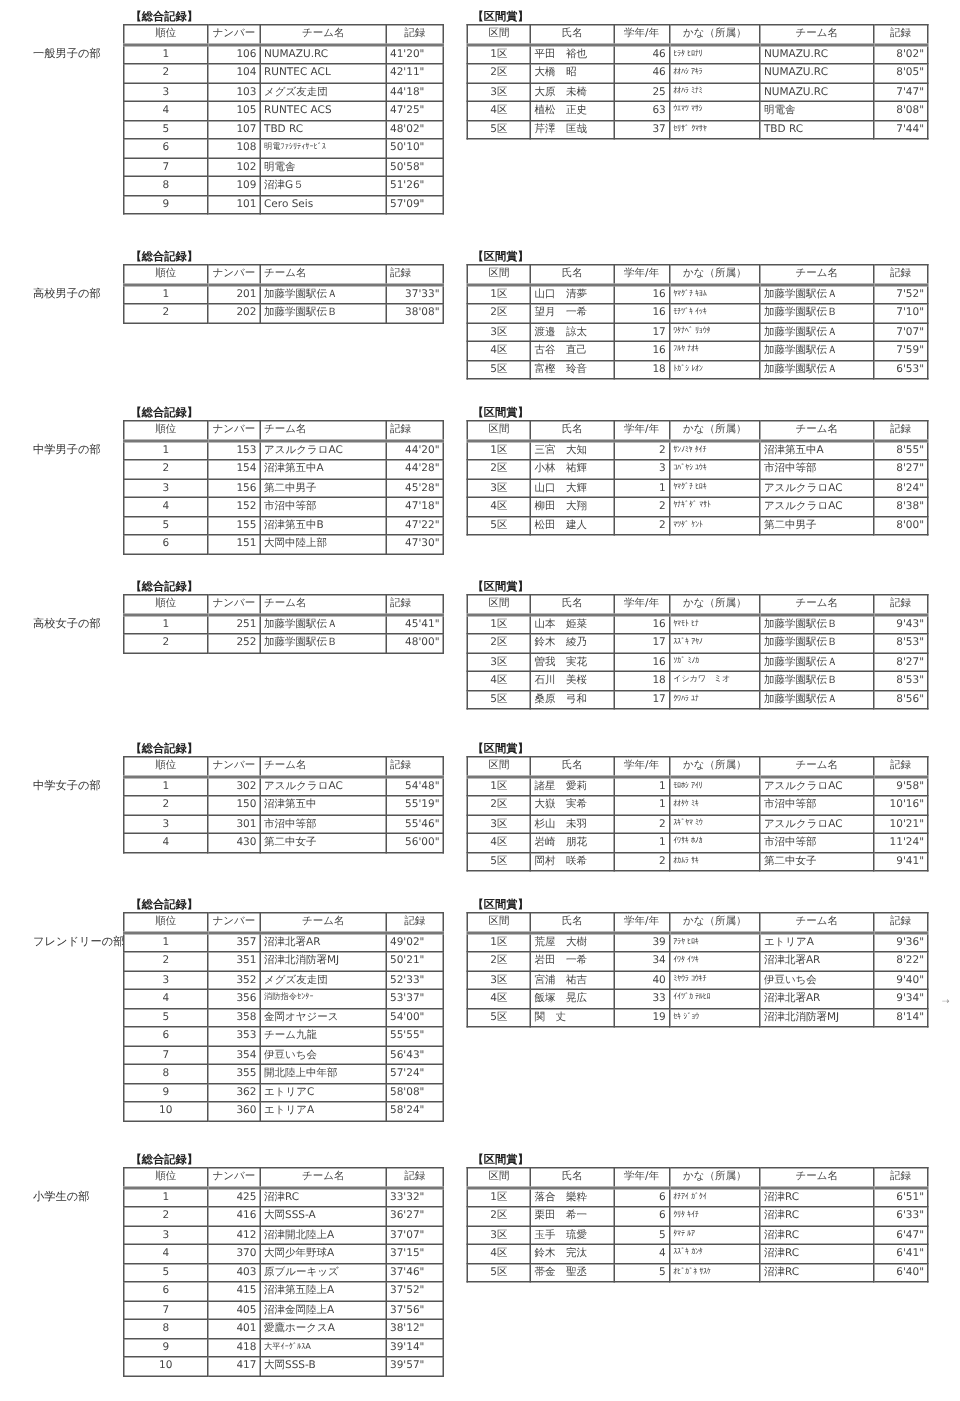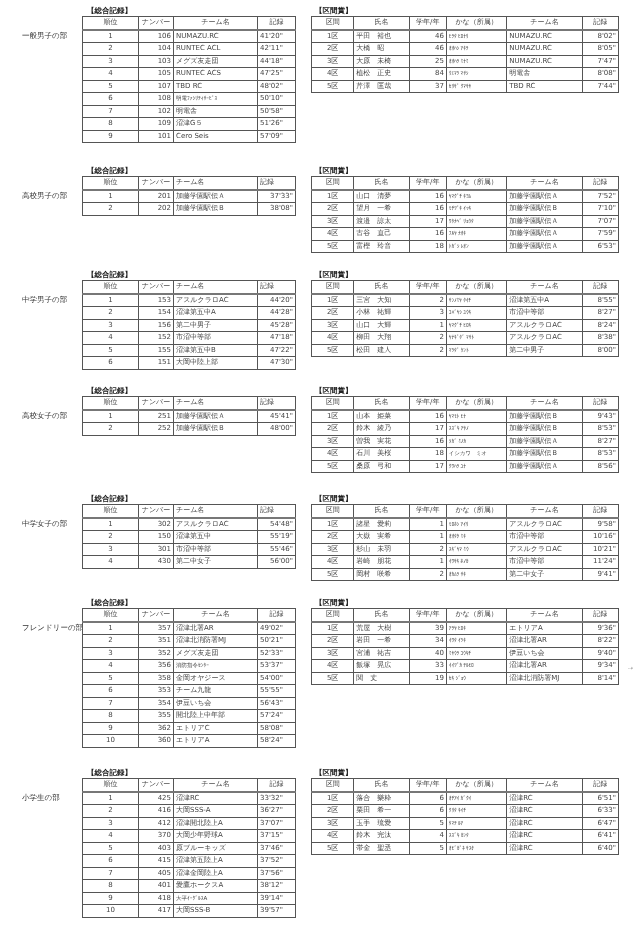--- a/index.html
+++ b/index.html
@@ -168,21 +168,21 @@
             <td class="c">3区</td>
             <td class="l">大原　未椅</td>
             <td class="r">25</td>
             <td class="l kana">ｵｵﾊﾗ ﾐﾅﾐ</td>
             <td class="l">NUMAZU.RC</td>
             <td class="r">7'47"</td>
           </tr>
           <tr>
             <td class="c">4区</td>
             <td class="l">植松　正史</td>
-            <td class="r">84</td>
+            <td class="r">63</td>
             <td class="l kana">ｳｴﾏﾂ ﾏｻｼ</td>
             <td class="l">明電舎</td>
             <td class="r">8'08"</td>
           </tr>
           <tr>
             <td class="c">5区</td>
             <td class="l">芹澤　匡哉</td>
             <td class="r">37</td>
             <td class="l kana">ｾﾘｻﾞ ｸﾏｻﾔ</td>
             <td class="l">TBD RC</td>

